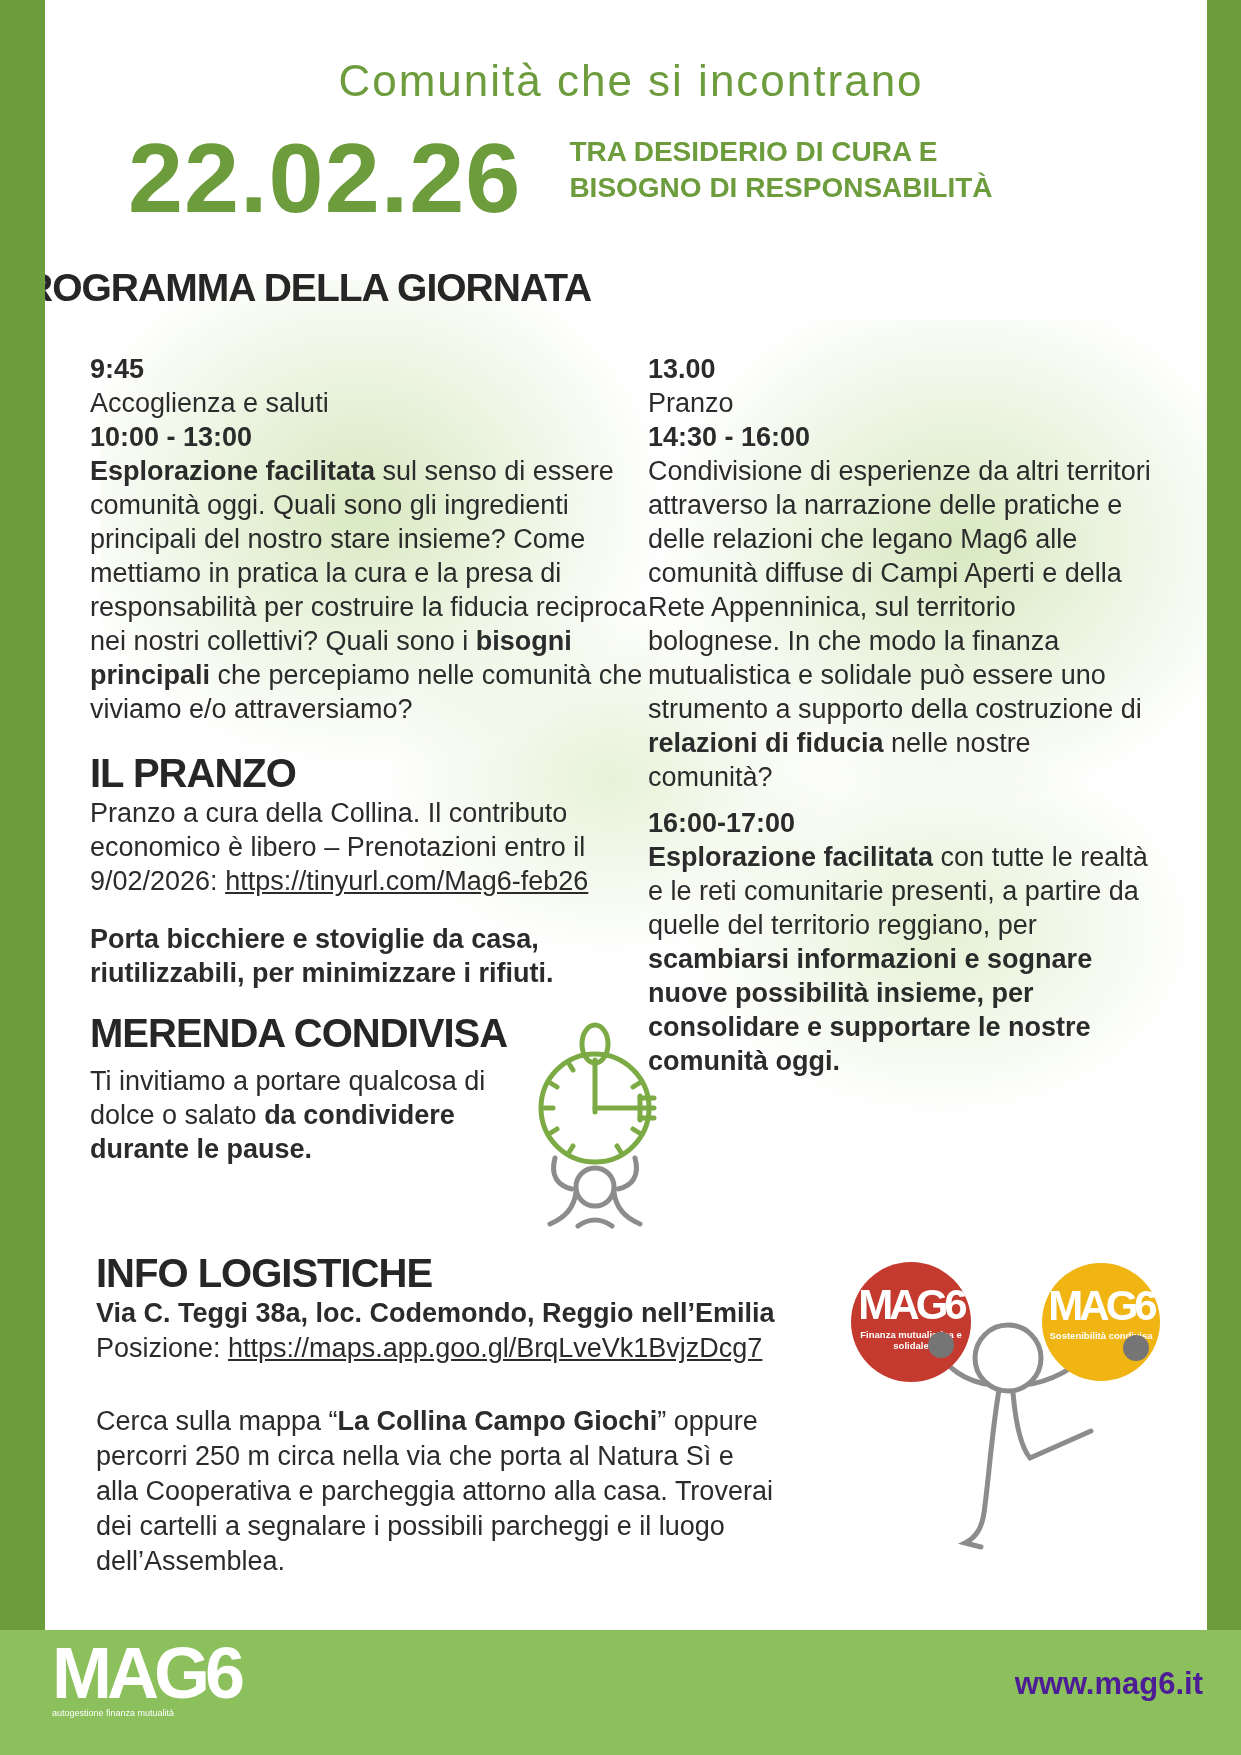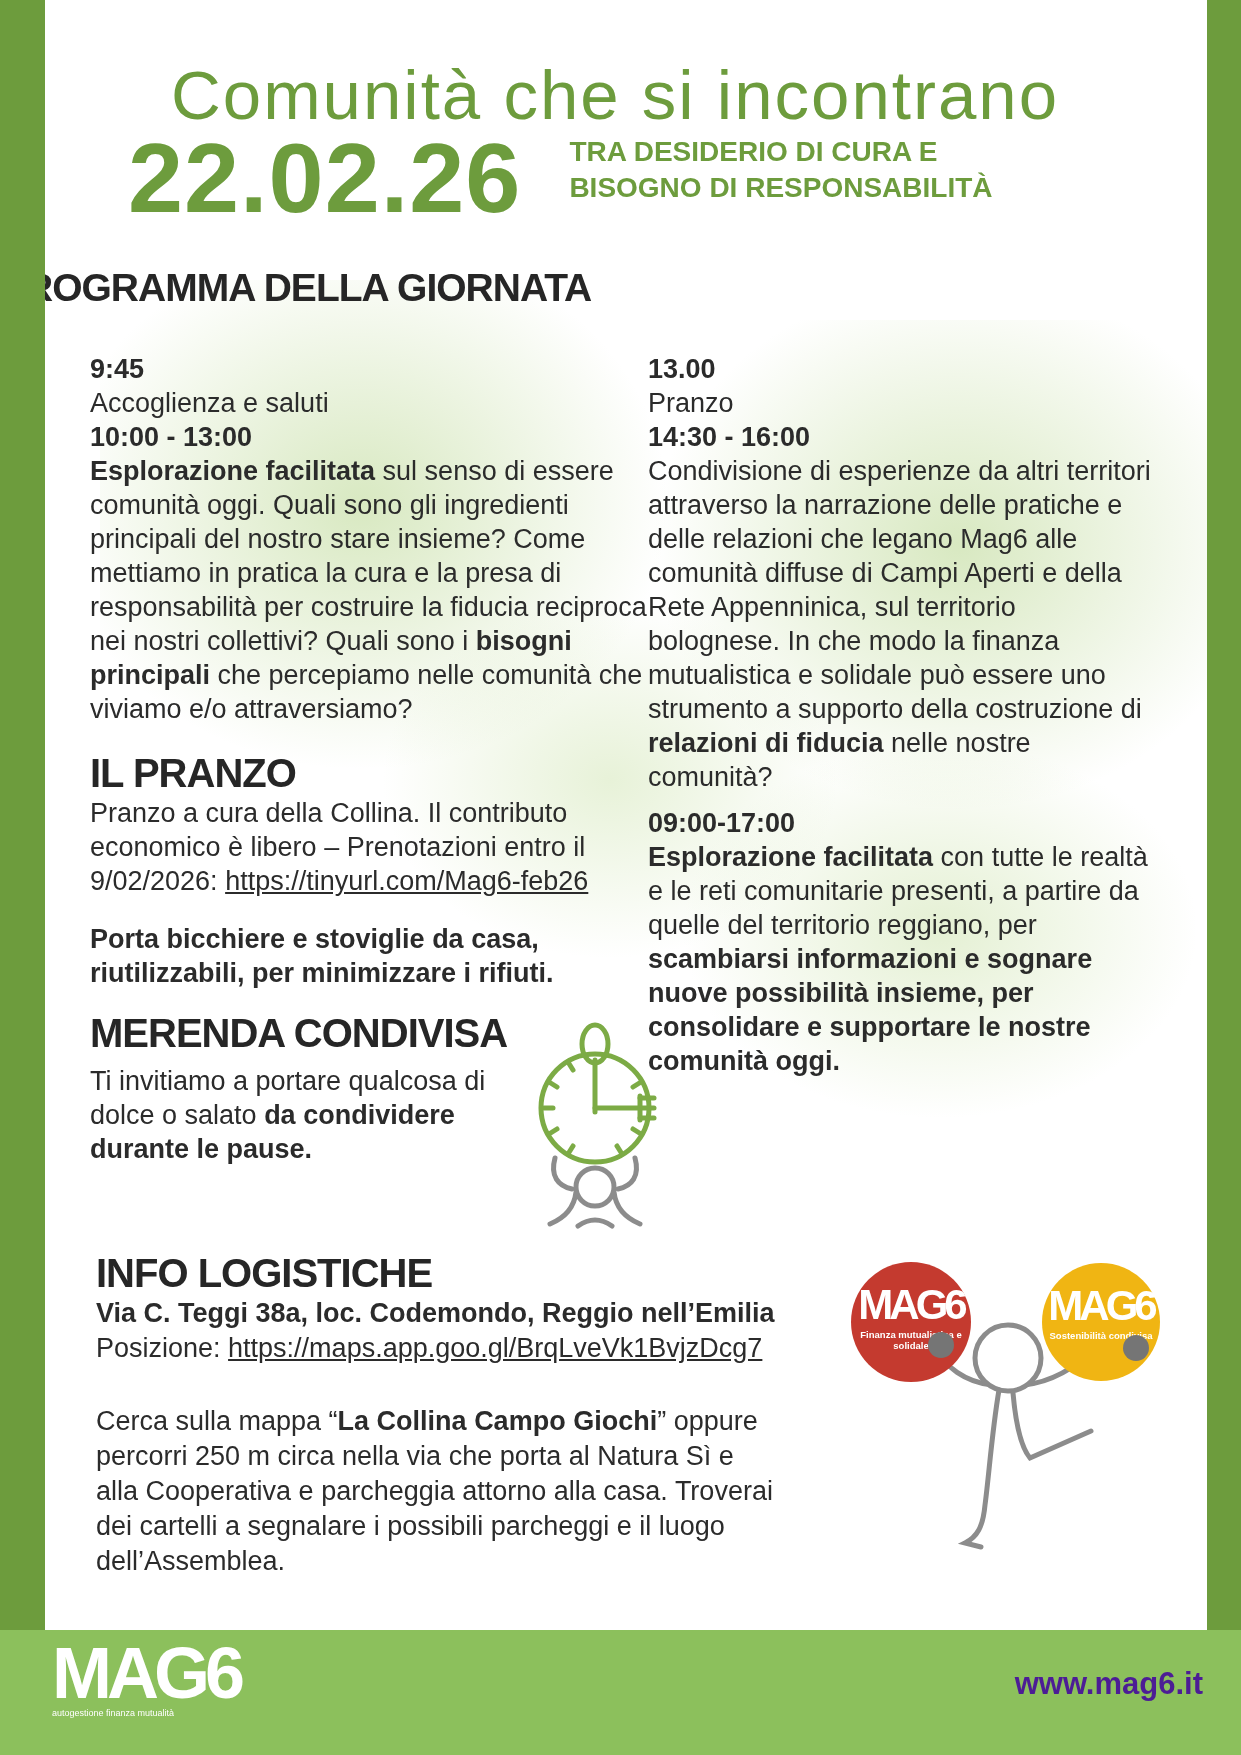--- a/index.html
+++ b/index.html
@@ -17,22 +17,22 @@
   .b1{left:100px;top:280px;width:580px;height:500px;
       background:radial-gradient(ellipse at 45% 45%,rgba(184,214,142,.55),rgba(184,214,142,0) 68%);}
   .b2{left:640px;top:320px;width:580px;height:500px;
       background:radial-gradient(ellipse at 55% 45%,rgba(184,214,142,.55),rgba(184,214,142,0) 68%);}
   .b3{left:680px;top:740px;width:520px;height:380px;
       background:radial-gradient(ellipse at 50% 50%,rgba(196,222,158,.45),rgba(196,222,158,0) 70%);}
   .b4{left:380px;top:600px;width:460px;height:360px;
       background:radial-gradient(ellipse at 50% 50%,rgba(196,222,158,.4),rgba(196,222,158,0) 70%);}
   .content{position:relative;z-index:2;}
   
-  .title{position:absolute;left:60px;top:56px;width:1110px;text-align:center;
-         color:var(--green);font-size:69px;letter-spacing:2px;font-weight:normal;}
+  .title{position:absolute;left:76px;top:56px;width:1110px;text-align:center;
+         color:var(--green);font-size:44px;letter-spacing:2px;font-weight:normal;}
   .date-row{position:absolute;left:128px;top:128px;display:flex;}
   .big-date{color:var(--green);font-size:99px;font-weight:bold;letter-spacing:1px;line-height:1;}
   .subtitle{margin-left:48px;margin-top:6px;color:var(--green);font-weight:bold;
             font-size:28px;line-height:36px;letter-spacing:0px;}
   .program-heading{position:absolute;left:0;top:266px;width:100%;text-align:left;
                    font-size:39px;font-weight:bold;letter-spacing:-1px;color:#262626;}
   
   .col{position:absolute;font-size:27px;line-height:34px;}
   .col-left{left:90px;top:352px;width:565px;}
   .col-right{left:648px;top:352px;width:505px;}
@@ -105,21 +105,21 @@
 
       <h3 class="sec-heading mt20">MERENDA CONDIVISA</h3>
       <p class="snack-text mt8"><span>Ti invitiamo a portare qualcosa di dolce o salato </span><b>da condividere durante le pause.</b></p>
     </div>
 
     <div class="col col-right">
       <div class="t-bold">13.00</div>
       <div>Pranzo</div>
       <div class="t-bold">14:30 - 16:00</div>
       <p><span>Condivisione di esperienze da altri territori attraverso la narrazione delle pratiche e delle relazioni che legano Mag6 alle comunità diffuse di Campi Aperti e della Rete Appenninica, sul territorio bolognese. In che modo la finanza mutualistica e solidale può essere uno strumento a supporto della costruzione di </span><b>relazioni di fiducia</b><span> nelle nostre comunità?</span></p>
-      <div class="t-bold mt12">09:00-17:00</div>
+      <div class="t-bold mt12">16:00-17:00</div>
       <p><b>Esplorazione facilitata</b><span> con tutte le realtà e le reti comunitarie presenti, a partire da quelle del territorio reggiano, per </span><b>scambiarsi informazioni e sognare nuove possibilità insieme, per consolidare e supportare le nostre comunità oggi.</b></p>
     </div>
 
     <div class="logistics">
       <h3 class="sec-heading">INFO LOGISTICHE</h3>
       <div class="t-bold">Via C. Teggi 38a, loc. Codemondo, Reggio nell’Emilia</div>
       <div><span>Posizione: </span><span class="link">https://maps.app.goo.gl/BrqLveVk1BvjzDcg7</span></div>
       <p class="map-para"><span>Cerca sulla mappa “</span><b>La Collina Campo Giochi</b><span>” oppure percorri 250 m circa nella via che porta al Natura Sì e alla Cooperativa e parcheggia attorno alla casa. Troverai dei cartelli a segnalare i possibili parcheggi e il luogo dell’Assemblea.</span></p>
     </div>
 

